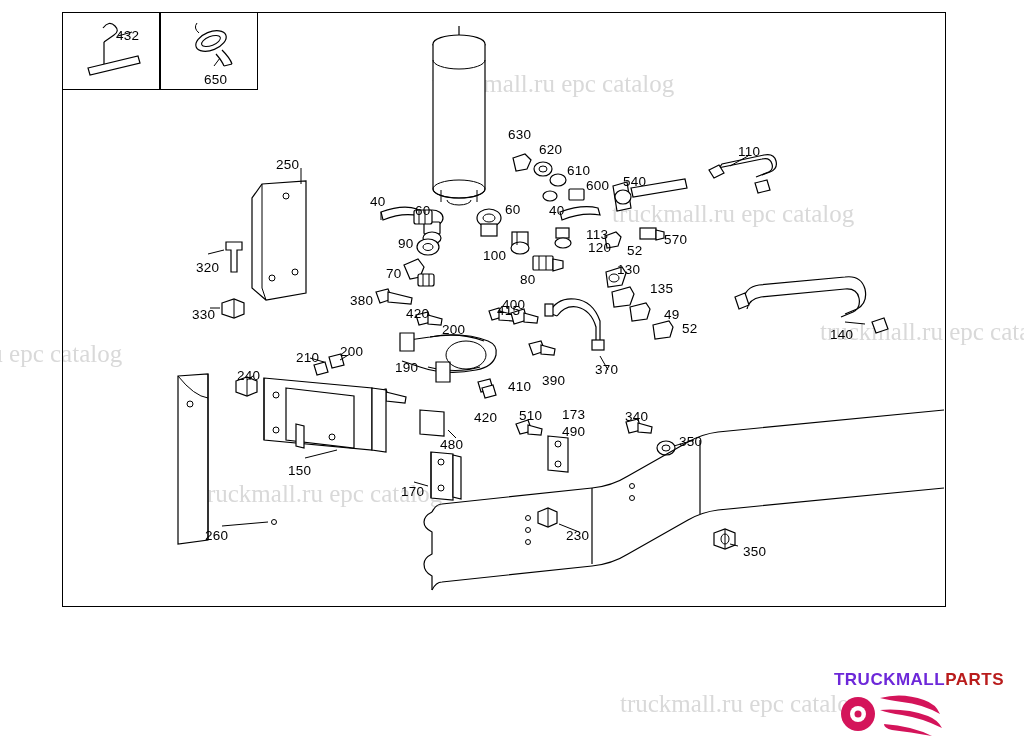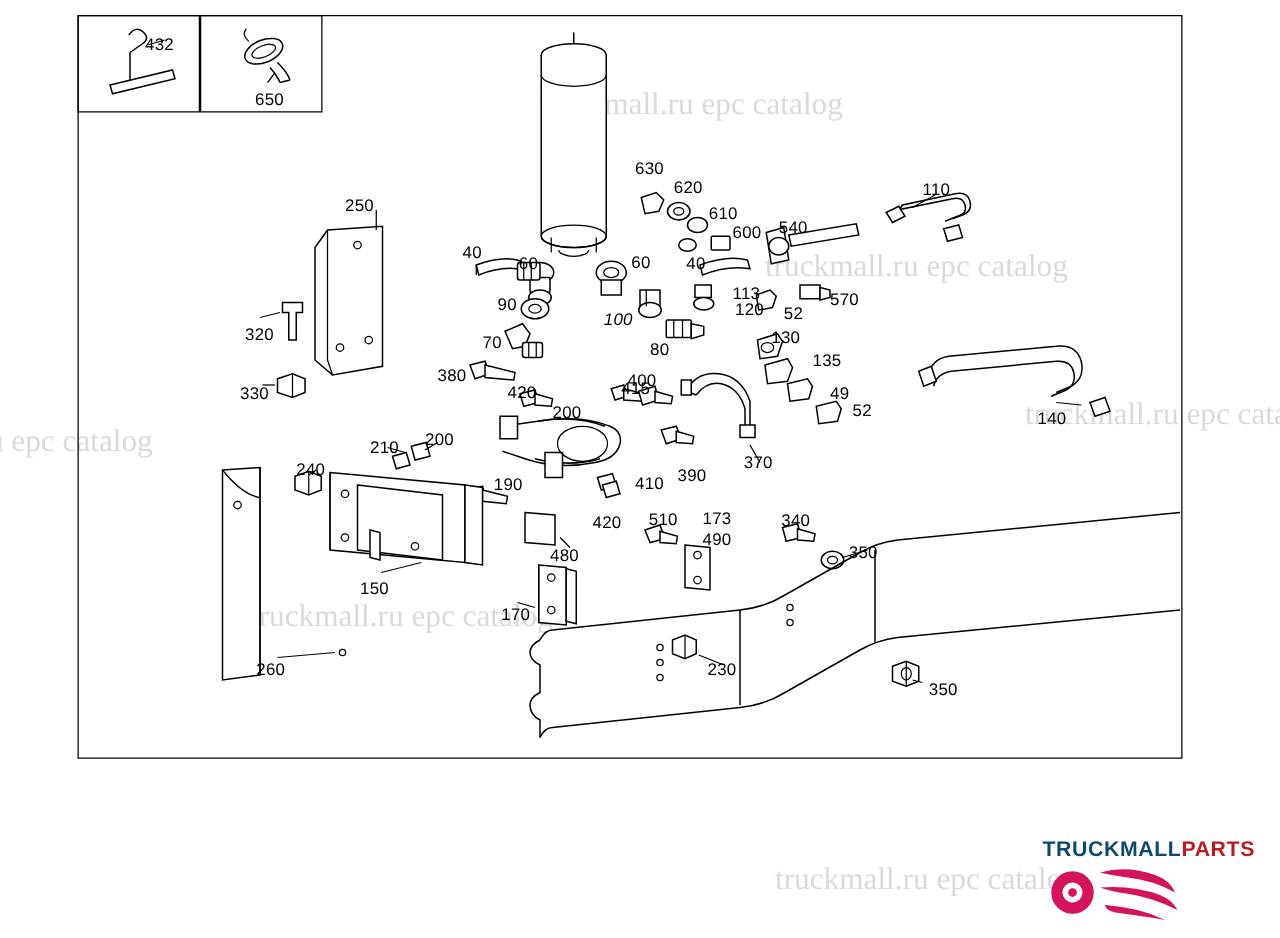--- a/index.html
+++ b/index.html
@@ -72,21 +72,21 @@
   }
   .logo-text {
     position: absolute;
     right: 2px;
     top: 8px;
     font-size: 17px;
     font-weight: bold;
     letter-spacing: 0.5px;
     font-family: "Liberation Sans", sans-serif;
   }
-  .logo-text .dark { color: #0c4a6e; }
+  .logo-text .dark { color: #6d28d9; }
   .logo-text .red { color: #b91c1c; }
   .logo-mark {
     position: absolute;
     right: 4px;
     top: 28px;
     width: 180px;
     height: 46px;
   }
 
   svg { display: block; }
@@ -405,21 +405,21 @@
   <div class="lbl" style="left:539px;top:142px;">620</div>
   <div class="lbl" style="left:567px;top:163px;">610</div>
   <div class="lbl" style="left:586px;top:178px;">600</div>
   <div class="lbl" style="left:623px;top:174px;">540</div>
   <div class="lbl" style="left:276px;top:157px;">250</div>
   <div class="lbl" style="left:370px;top:194px;">40</div>
   <div class="lbl" style="left:415px;top:203px;">60</div>
   <div class="lbl" style="left:505px;top:202px;">60</div>
   <div class="lbl" style="left:549px;top:203px;">40</div>
   <div class="lbl" style="left:398px;top:236px;">90</div>
-  <div class="lbl" style="left:483px;top:248px;font-style:italic;">100</div>
+  <div class="lbl" style="left:483px;top:248px;">100</div>
   <div class="lbl" style="left:586px;top:227px;">113</div>
   <div class="lbl" style="left:588px;top:240px;">120</div>
   <div class="lbl" style="left:627px;top:243px;">52</div>
   <div class="lbl" style="left:664px;top:232px;">570</div>
   <div class="lbl" style="left:196px;top:260px;">320</div>
   <div class="lbl" style="left:192px;top:307px;">330</div>
   <div class="lbl" style="left:386px;top:266px;">70</div>
   <div class="lbl" style="left:520px;top:272px;">80</div>
   <div class="lbl" style="left:617px;top:262px;">130</div>
   <div class="lbl" style="left:650px;top:281px;">135</div>
@@ -427,21 +427,21 @@
   <div class="lbl" style="left:682px;top:321px;">52</div>
   <div class="lbl" style="left:350px;top:293px;">380</div>
   <div class="lbl" style="left:406px;top:306px;">420</div>
   <div class="lbl" style="left:473px;top:303px;margin-left:24px;">415</div>
   <div class="lbl" style="left:502px;top:297px;">400</div>
   <div class="lbl" style="left:442px;top:322px;">200</div>
   <div class="lbl" style="left:830px;top:327px;">140</div>
   <div class="lbl" style="left:296px;top:350px;">210</div>
   <div class="lbl" style="left:340px;top:344px;">200</div>
   <div class="lbl" style="left:237px;top:368px;">240</div>
-  <div class="lbl" style="left:395px;top:380px;">190</div>
+  <div class="lbl" style="left:395px;top:360px;">190</div>
   <div class="lbl" style="left:508px;top:379px;">410</div>
   <div class="lbl" style="left:542px;top:373px;">390</div>
   <div class="lbl" style="left:595px;top:362px;">370</div>
   <div class="lbl" style="left:474px;top:410px;">420</div>
   <div class="lbl" style="left:519px;top:408px;">510</div>
   <div class="lbl" style="left:562px;top:407px;">173</div>
   <div class="lbl" style="left:562px;top:424px;">490</div>
   <div class="lbl" style="left:625px;top:409px;">340</div>
   <div class="lbl" style="left:679px;top:434px;">350</div>
   <div class="lbl" style="left:440px;top:437px;">480</div>

